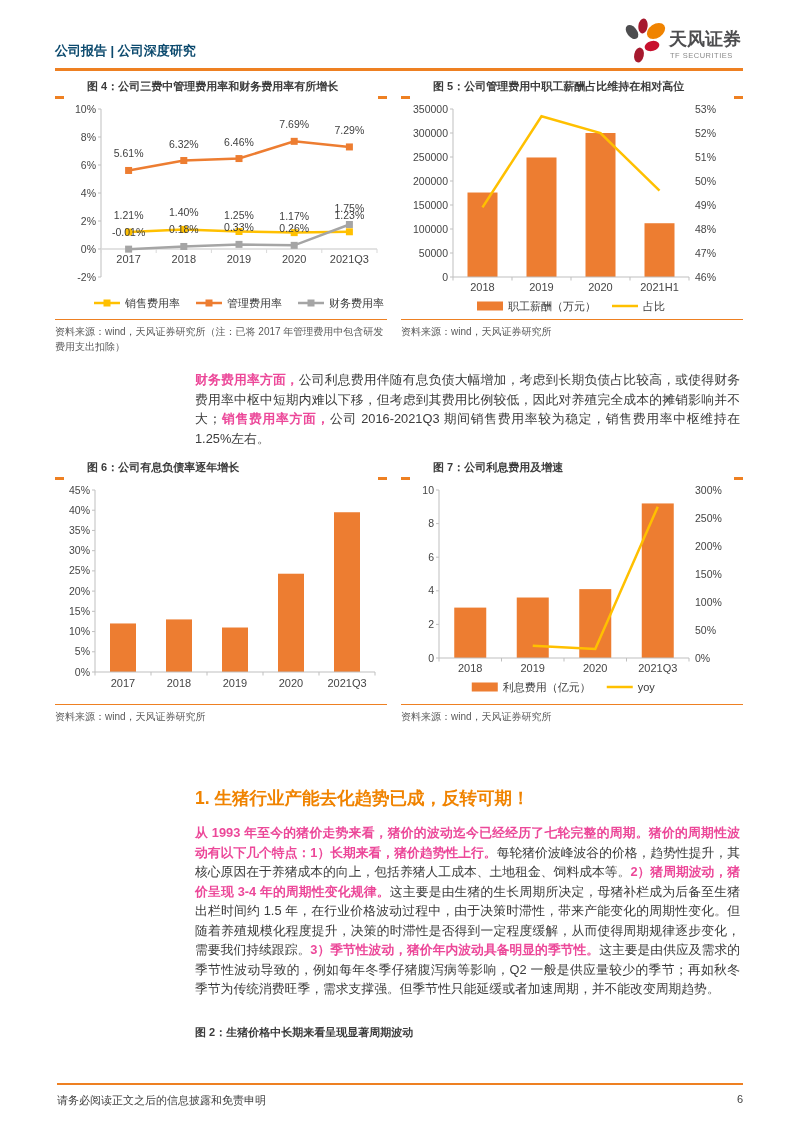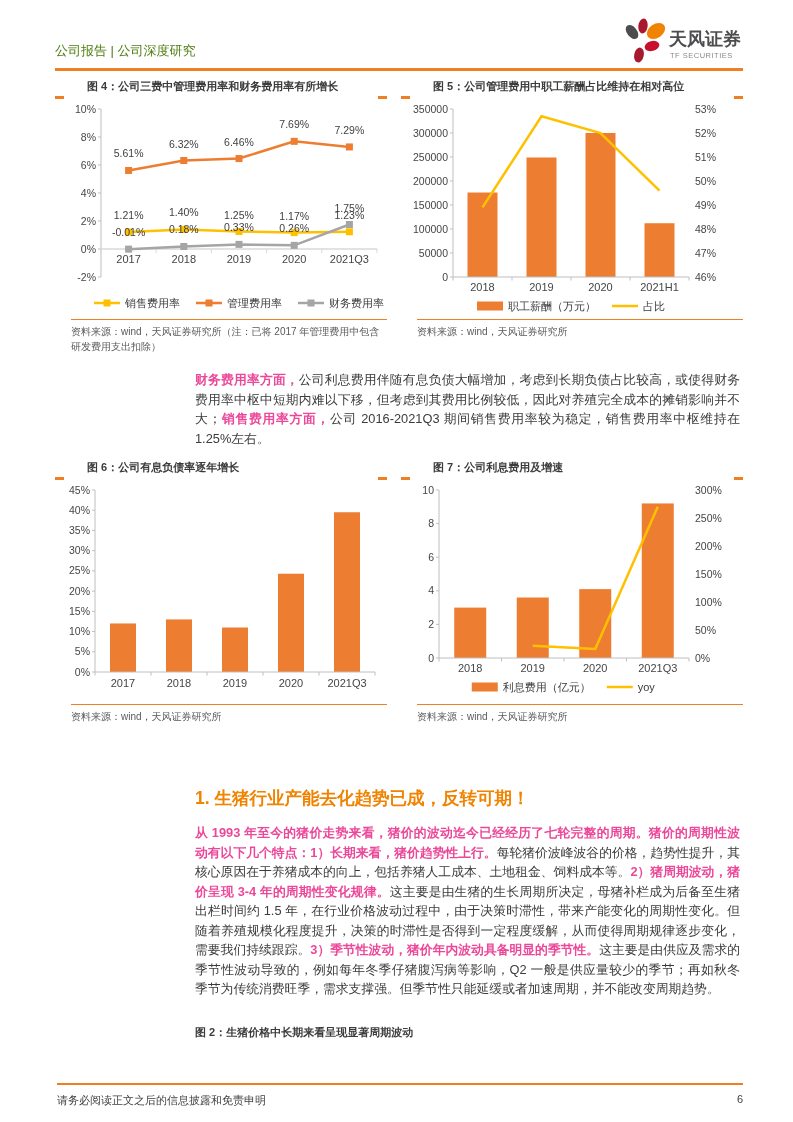--- a/index.html
+++ b/index.html
@@ -11,35 +11,35 @@
     background: #ffffff;
     font-family: "Liberation Sans", "DejaVu Sans", sans-serif;
     color: #3b3b3b;
     overflow: hidden;
   }
   
   .header {
     display: flex; justify-content: space-between; align-items: flex-end;
     padding: 18px 50px 4px 55px;
   }
-  .header-title { font-size: 13px; font-weight: normal; color: #4d7c0f; padding-bottom: 4px; }
+  .header-title { font-size: 13px; font-weight: bold; color: #0c4a6e; padding-bottom: 4px; }
   .logo-block { display:flex; }
   .header-rule { margin: 0 50px 0 55px; height: 3px; background: #ee8022; }
   
   .fig-row { display:flex; justify-content: space-between; padding: 8px 50px 0 55px; }
   .fig { display:flex; flex-direction: column; }
   .fig.w1 { width: 332px; }
   .fig.w2 { width: 342px; }
   .fig-caption { font-size: 11px; font-weight: bold; color: #3b3b3b; line-height: 14px; padding-left: 32px; }
   .dash-row { display:flex; justify-content: space-between; margin-top: 3px; height: 3px; }
   .dash { width: 9px; height: 2.5px; background: #ee8022; }
   .fig-source {
     border-top: 1.5px solid #ee8022;
     margin-top: 2px; padding-top: 4px;
-    font-size: 10px; color: #595959; line-height: 15px; margin-left: 16px;
+    font-size: 10px; color: #595959; line-height: 15px;
   }
   
   .body-para {
     margin: 16px 50px 0 195px;
     width: 545px;
     font-size: 12.8px; line-height: 19.5px;
     text-align: justify; color: #3b3b3b;
   }
   .body-para .seg-b { font-weight: bold; color: #ec4899; }
   .section-heading {

